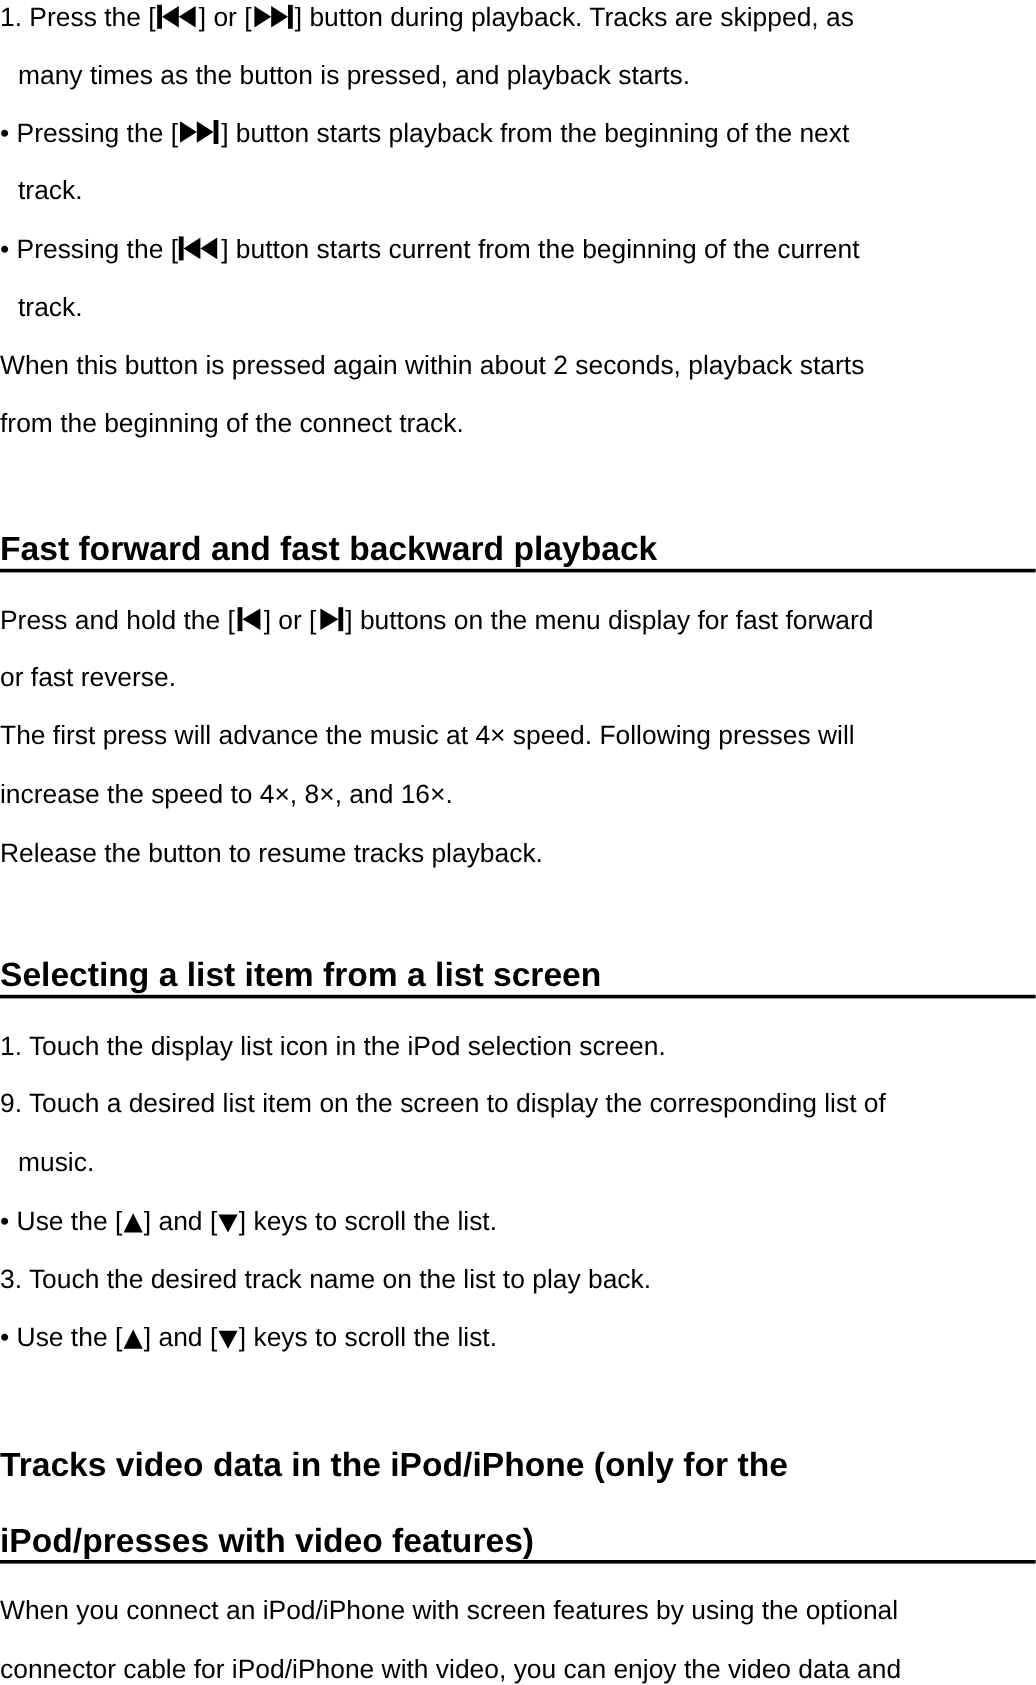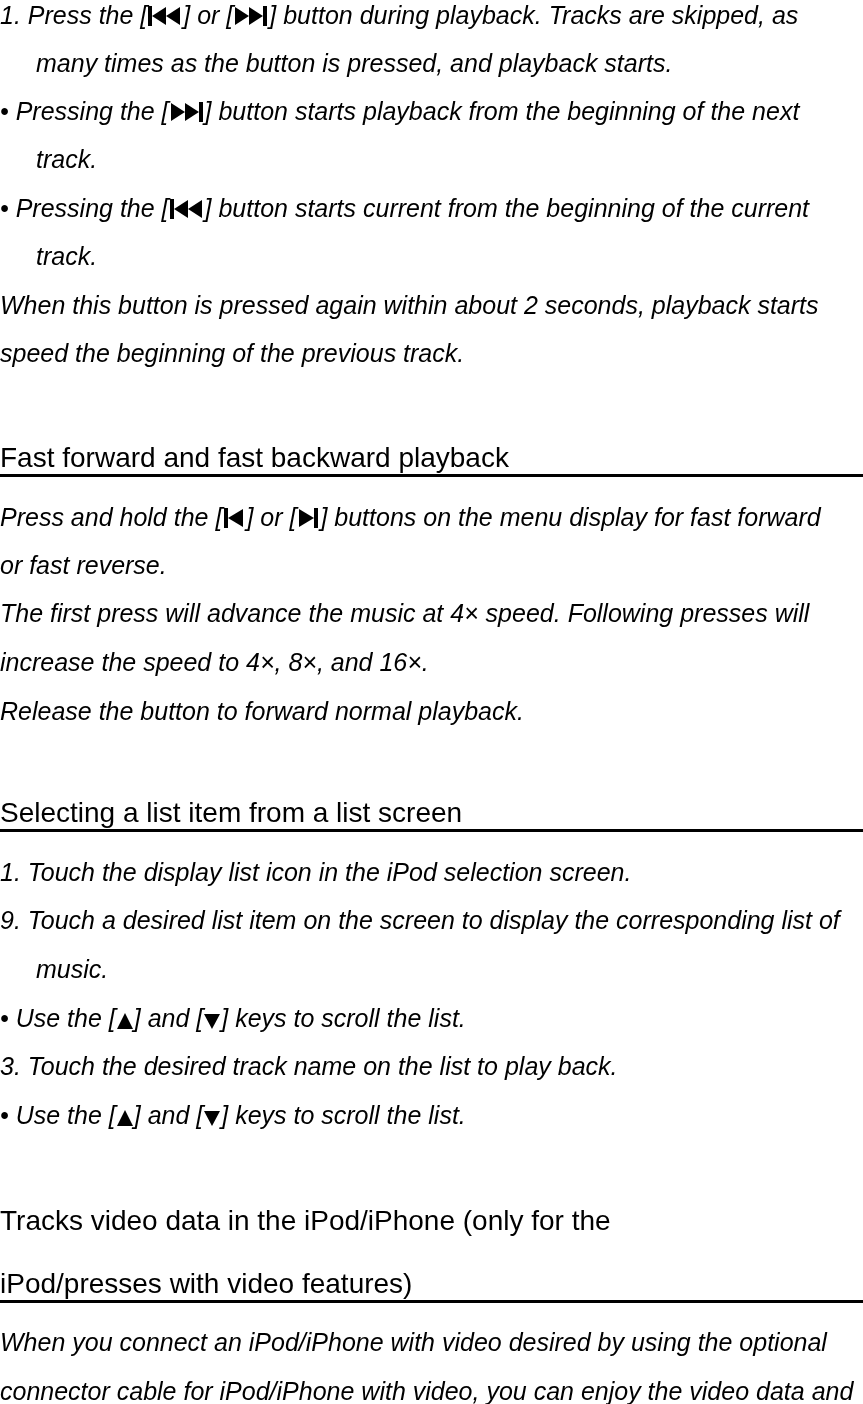--- a/index.html
+++ b/index.html
@@ -1,20 +1,20 @@
 <!DOCTYPE html>
 <html><head>
 <meta charset="utf-8">
 <style>
   html, body { margin: 0; padding: 0; background: #ffffff; }
   body { width: 863px; height: 1404px; overflow: hidden; position: relative;
          font-family: "Liberation Sans", sans-serif; color: #000; }
-  .line { position: absolute; left: 0; white-space: nowrap; font-size: 25px; line-height: 26px; font-style: italic; }
-  .ind { left: 36px; }
-  .h { position: absolute; left: 0; right: 0; font-weight: normal; font-size: 28px; line-height: 32px; white-space: nowrap; }
+  .line { position: absolute; left: 0; white-space: nowrap; font-size: 22px; line-height: 26px; }
+  .ind { left: 15px; }
+  .h { position: absolute; left: 0; right: 0; font-weight: bold; font-size: 28px; line-height: 32px; white-space: nowrap; }
   .h.ul { border-bottom: 3px solid #000; }
   .ic { display: inline-block; vertical-align: -3px; }
   .ic svg { display: block; }
 </style>
 </head>
 <body>
 
 <div class="line" style="top:2px">
   <span>1. Press the [</span><span class="ic"><svg width="36" height="22" viewBox="0 0 36 22">
         <rect x="1" y="1" width="4" height="20"></rect>
@@ -37,36 +37,36 @@
 <div class="line ind" style="top:146px">track.</div>
 <div class="line" style="top:195px">
   <span>• Pressing the [</span><span class="ic"><svg width="36" height="22" viewBox="0 0 36 22">
         <rect x="1" y="1" width="4" height="20"></rect>
         <polygon points="5,11 19,2 19,20"></polygon>
         <polygon points="19,11 33,2 33,20"></polygon>
       </svg></span><span>] button starts current from the beginning of the current</span>
 </div>
 <div class="line ind" style="top:243px">track.</div>
 <div class="line" style="top:292px">When this button is pressed again within about 2 seconds, playback starts</div>
-<div class="line" style="top:340px">speed the beginning of the previous track.</div>
+<div class="line" style="top:340px">from the beginning of the connect track.</div>
 
 <div class="h ul" style="top:442px">Fast forward and fast backward playback</div>
 <div class="line" style="top:504px">
   <span>Press and hold the [</span><span class="ic"><svg width="24" height="22" viewBox="0 0 24 22">
         <rect x="2" y="1" width="4" height="20"></rect>
         <polygon points="6,11 21,2 21,20"></polygon>
       </svg></span><span>] or [</span><span class="ic"><svg width="24" height="22" viewBox="0 0 24 22">
         <polygon points="3,2 18,11 3,20"></polygon>
         <rect x="18" y="1" width="4" height="20"></rect>
       </svg></span><span>] buttons on the menu display for fast forward</span>
 </div>
 <div class="line" style="top:552px">or fast reverse.</div>
 <div class="line" style="top:600px">The first press will advance the music at 4×  speed. Following presses will</div>
 <div class="line" style="top:649px">increase the speed to 4×, 8×, and 16×.</div>
-<div class="line" style="top:698px">Release the button to forward normal playback.</div>
+<div class="line" style="top:698px">Release the button to resume tracks playback.</div>
 
 <div class="h ul" style="top:797px">Selecting a list item from a list screen</div>
 <div class="line" style="top:859px">1. Touch the display list icon in the iPod selection screen.</div>
 <div class="line" style="top:907px">9. Touch a desired list item on the screen to display the corresponding list of</div>
 <div class="line ind" style="top:956px">music.</div>
 <div class="line" style="top:1005px">
   <span>• Use the [</span><span class="ic"><svg width="18" height="18" viewBox="0 0 18 18">
         <polygon points="9,1 17,17 1,17"></polygon>
       </svg></span><span>] and [</span><span class="ic"><svg width="18" height="18" viewBox="0 0 18 18">
         <polygon points="1,2 17,2 9,17"></polygon>
@@ -76,14 +76,14 @@
 <div class="line" style="top:1102px">
   <span>• Use the [</span><span class="ic"><svg width="18" height="18" viewBox="0 0 18 18">
         <polygon points="9,1 17,17 1,17"></polygon>
       </svg></span><span>] and [</span><span class="ic"><svg width="18" height="18" viewBox="0 0 18 18">
         <polygon points="1,2 17,2 9,17"></polygon>
       </svg></span><span>] keys to scroll the list.</span>
 </div>
 
 <div class="h" style="top:1205px">Tracks video data in the iPod/iPhone (only for the</div>
 <div class="h ul" style="top:1268px">iPod/presses with video features)</div>
-<div class="line" style="top:1329px">When you connect an iPod/iPhone with video desired by using the optional</div>
+<div class="line" style="top:1329px">When you connect an iPod/iPhone with screen features by using the optional</div>
 <div class="line" style="top:1378px">connector cable for iPod/iPhone with video, you can enjoy the video data and</div>
 
 </body></html>

